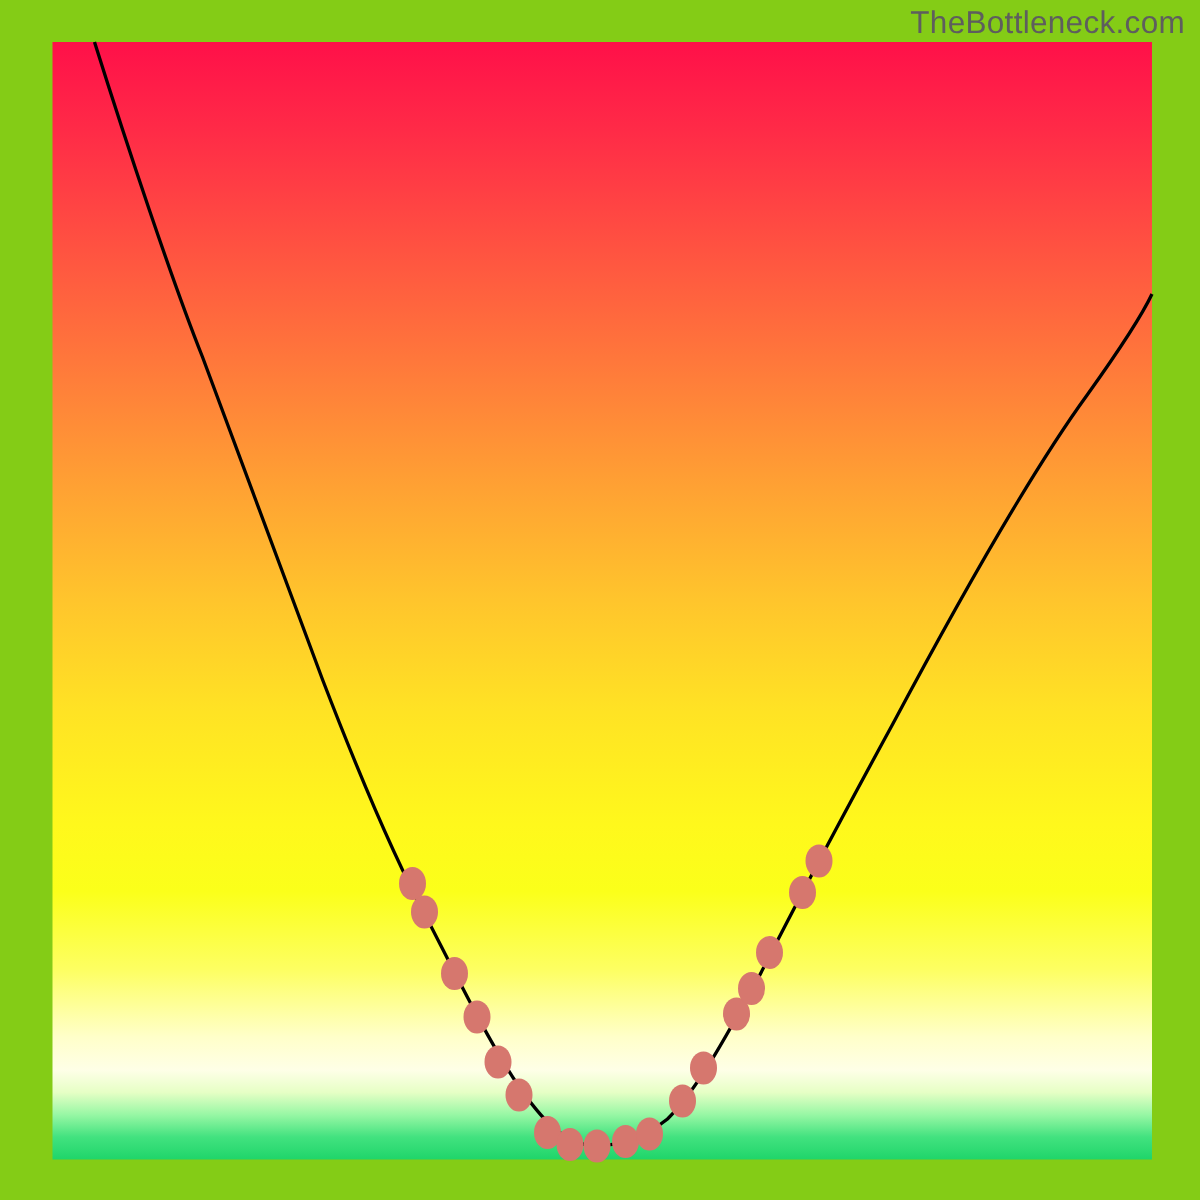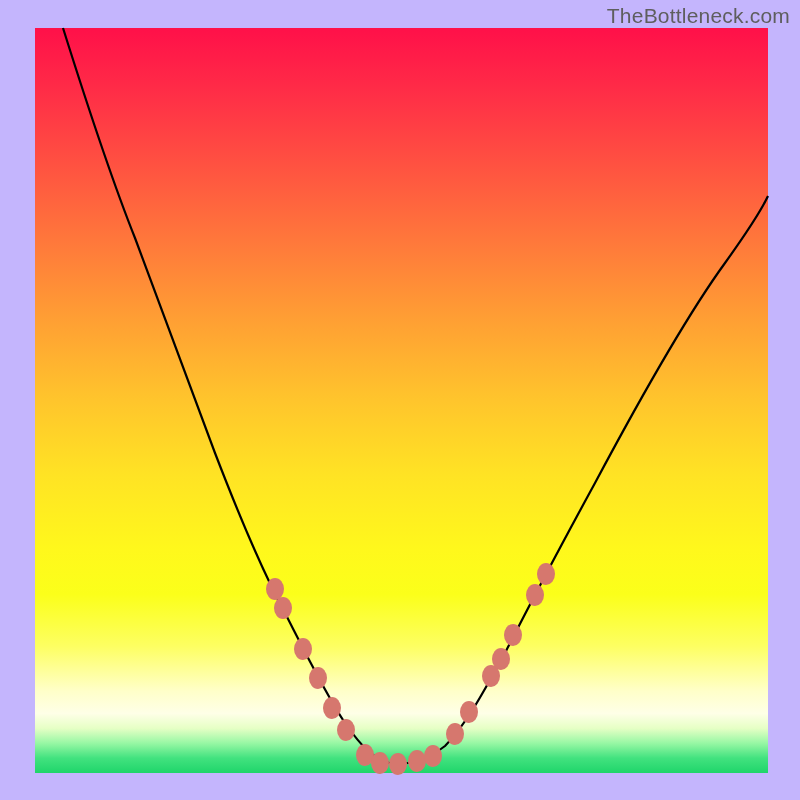--- a/index.html
+++ b/index.html
@@ -8,21 +8,21 @@
     width: 800px;
     height: 800px;
     background: #000;
     overflow: hidden;
     font-family: Arial, Helvetica, sans-serif;
   }
   .stage {
     position: relative;
     width: 800px;
     height: 800px;
-    background: #c4b5fd;
+    background: #84cc16;
   }
   .gradient {
     position: absolute;
     left: 35px;
     top: 28px;
     width: 733px;
     height: 745px;
     background: linear-gradient(
       to bottom,
       #ff1049 0%,

